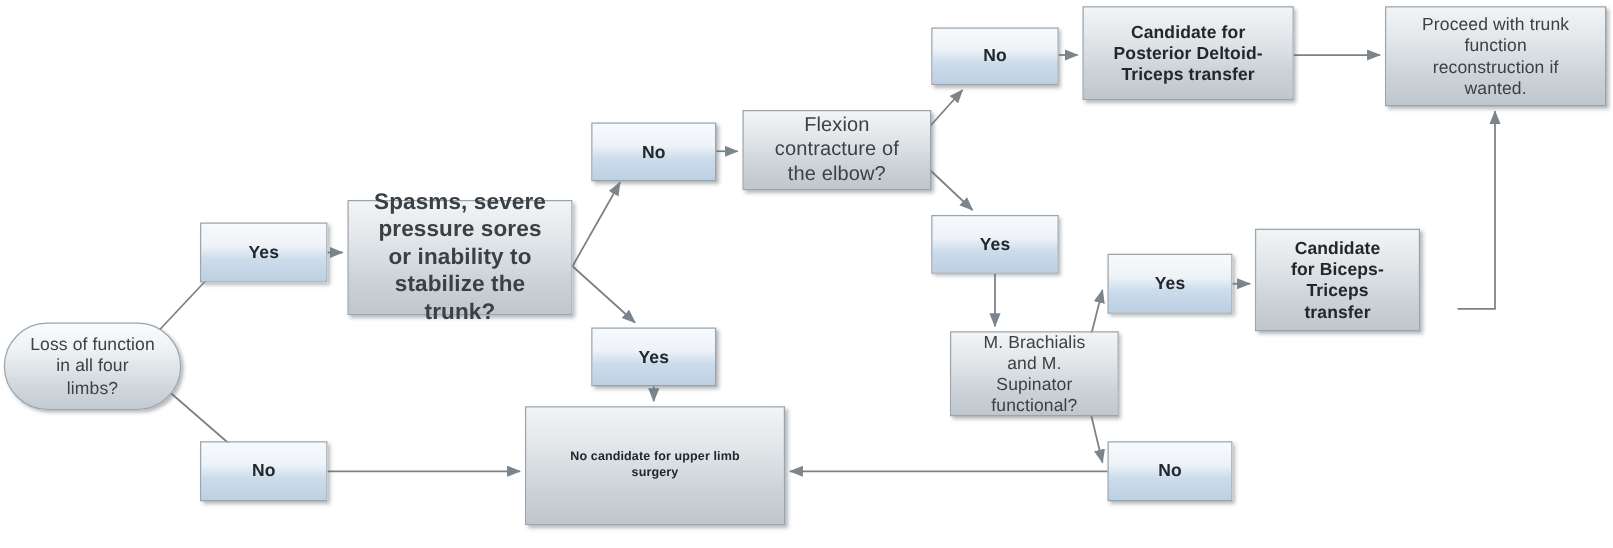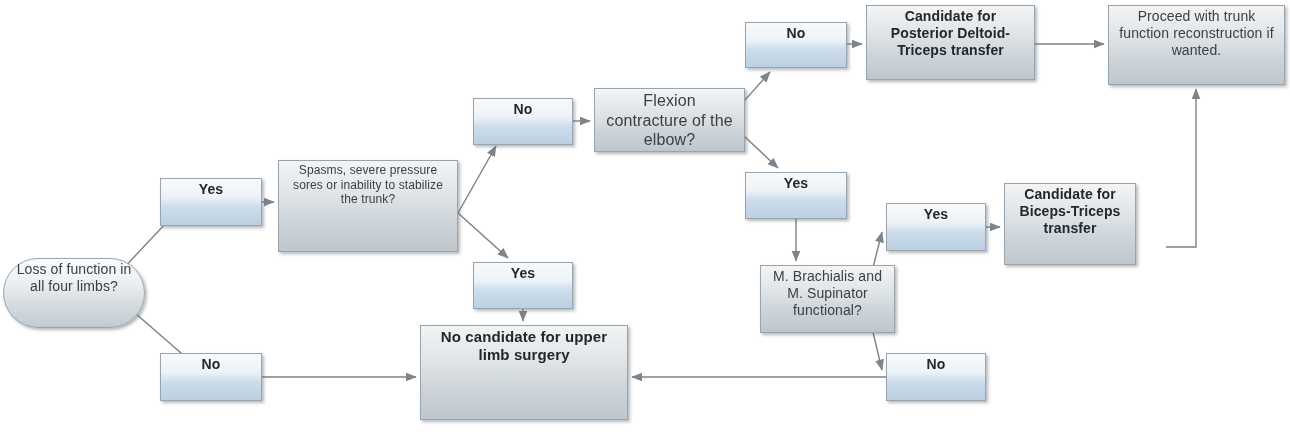--- a/index.html
+++ b/index.html
@@ -20,29 +20,29 @@
     left: 0;
     top: 0;
     width: 1290px;
     height: 438px;
     pointer-events: none;
   }
   .node {
     position: absolute;
     box-sizing: border-box;
     display: flex;
-    align-items: flex-start;
+    align-items: center;
     justify-content: center;
     text-align: center;
     color: #3b4045;
     border: 1px solid #9aa4ad;
     background: linear-gradient(to bottom, #f7fafc 0%, #eef3f8 38%, #ccdceb 62%, #bcd0e2 100%);
     box-shadow: 2px 2px 3px rgba(90,100,110,0.45);
     line-height: 1.22;
-    padding: 2px 8px;
+    padding: 2px 20px;
     letter-spacing: 0.1px;
   }
   .node.grey {
     background: linear-gradient(to bottom, #f2f4f5 0%, #e4e8eb 30%, #ccd3d8 70%, #bfc7cd 100%);
   }
   .node.bold { font-weight: bold; color: #22272b; }
   .node.pill {
     border-radius: 36px;
     background: linear-gradient(to bottom, #fafcfd 0%, #eef2f5 30%, #d3dade 70%, #c3cbd1 100%);
   }
@@ -82,21 +82,21 @@
   <div id="node-layer">
       <div class="node pill grey" style="left: 3px; top: 258px; width: 142px; height: 70px; font-size: 14px;">
         <span class="lbl">Loss of function in all four limbs?</span>
       </div>
       <div class="node bold" style="left: 160px; top: 178px; width: 102px; height: 48px; font-size: 14px;">
         <span class="lbl">Yes</span>
       </div>
       <div class="node bold" style="left: 160px; top: 353px; width: 102px; height: 48px; font-size: 14px;">
         <span class="lbl">No</span>
       </div>
-      <div class="node grey" style="left: 278px; top: 160px; width: 180px; height: 92px; font-size: 12px;">
+      <div class="node grey" style="left: 278px; top: 160px; width: 180px; height: 92px; font-size: 18px; font-weight: bold;">
         <span class="lbl">Spasms, severe pressure sores or inability to stabilize the trunk?</span>
       </div>
       <div class="node bold" style="left: 473px; top: 98px; width: 100px; height: 47px; font-size: 14px;">
         <span class="lbl">No</span>
       </div>
       <div class="node bold" style="left: 473px; top: 262px; width: 100px; height: 47px; font-size: 14px;">
         <span class="lbl">Yes</span>
       </div>
       <div class="node grey" style="left: 594px; top: 88px; width: 151px; height: 64px; font-size: 16px;">
         <span class="lbl">Flexion contracture of the elbow?</span>
@@ -118,17 +118,17 @@
       </div>
       <div class="node bold" style="left: 886px; top: 203px; width: 100px; height: 48px; font-size: 14px;">
         <span class="lbl">Yes</span>
       </div>
       <div class="node bold" style="left: 886px; top: 353px; width: 100px; height: 48px; font-size: 14px;">
         <span class="lbl">No</span>
       </div>
       <div class="node grey bold" style="left: 1004px; top: 183px; width: 132px; height: 82px; font-size: 14px;">
         <span class="lbl">Candidate for Biceps-Triceps transfer</span>
       </div>
-      <div class="node grey bold" style="left: 420px; top: 325px; width: 208px; height: 95px; font-size: 15px;">
+      <div class="node grey bold" style="left: 420px; top: 325px; width: 208px; height: 95px; font-size: 10px;">
         <span class="lbl">No candidate for upper limb surgery</span>
       </div>
     </div>
 </div>
 
 </body></html>

